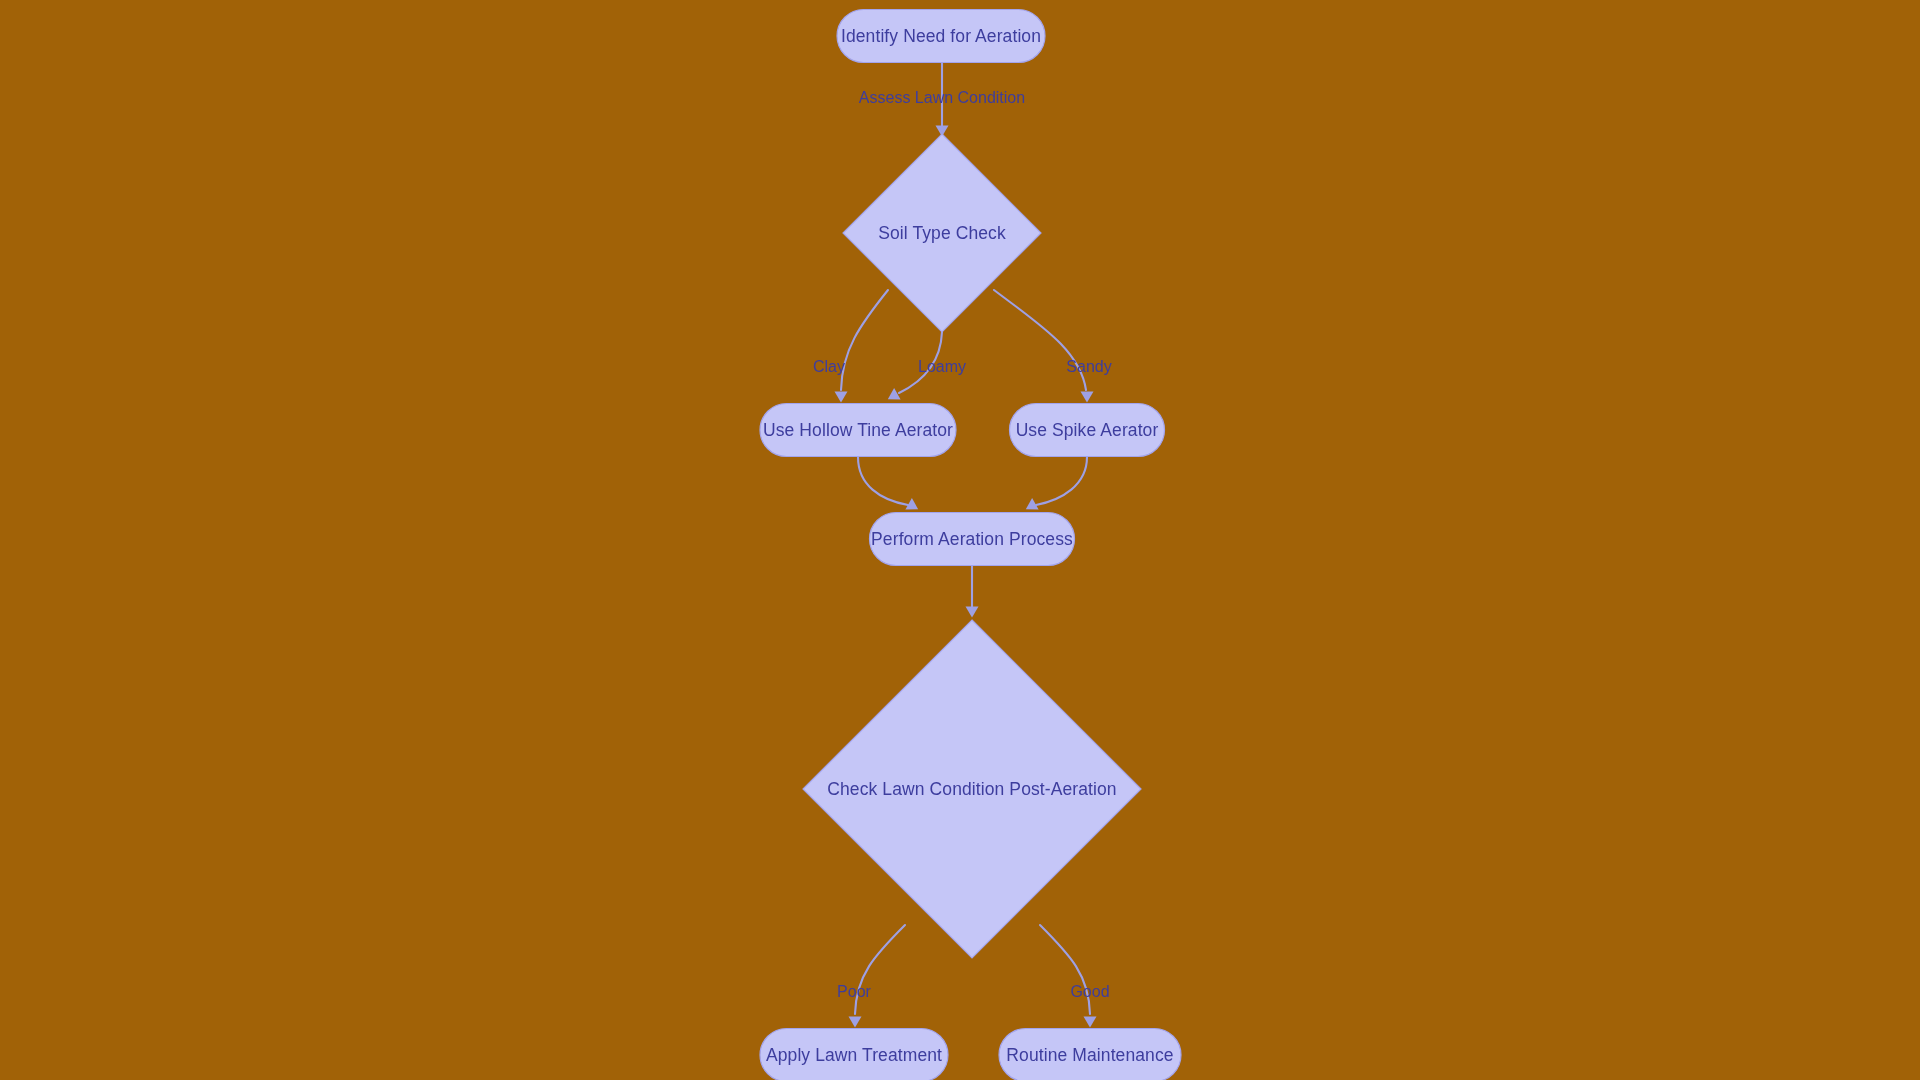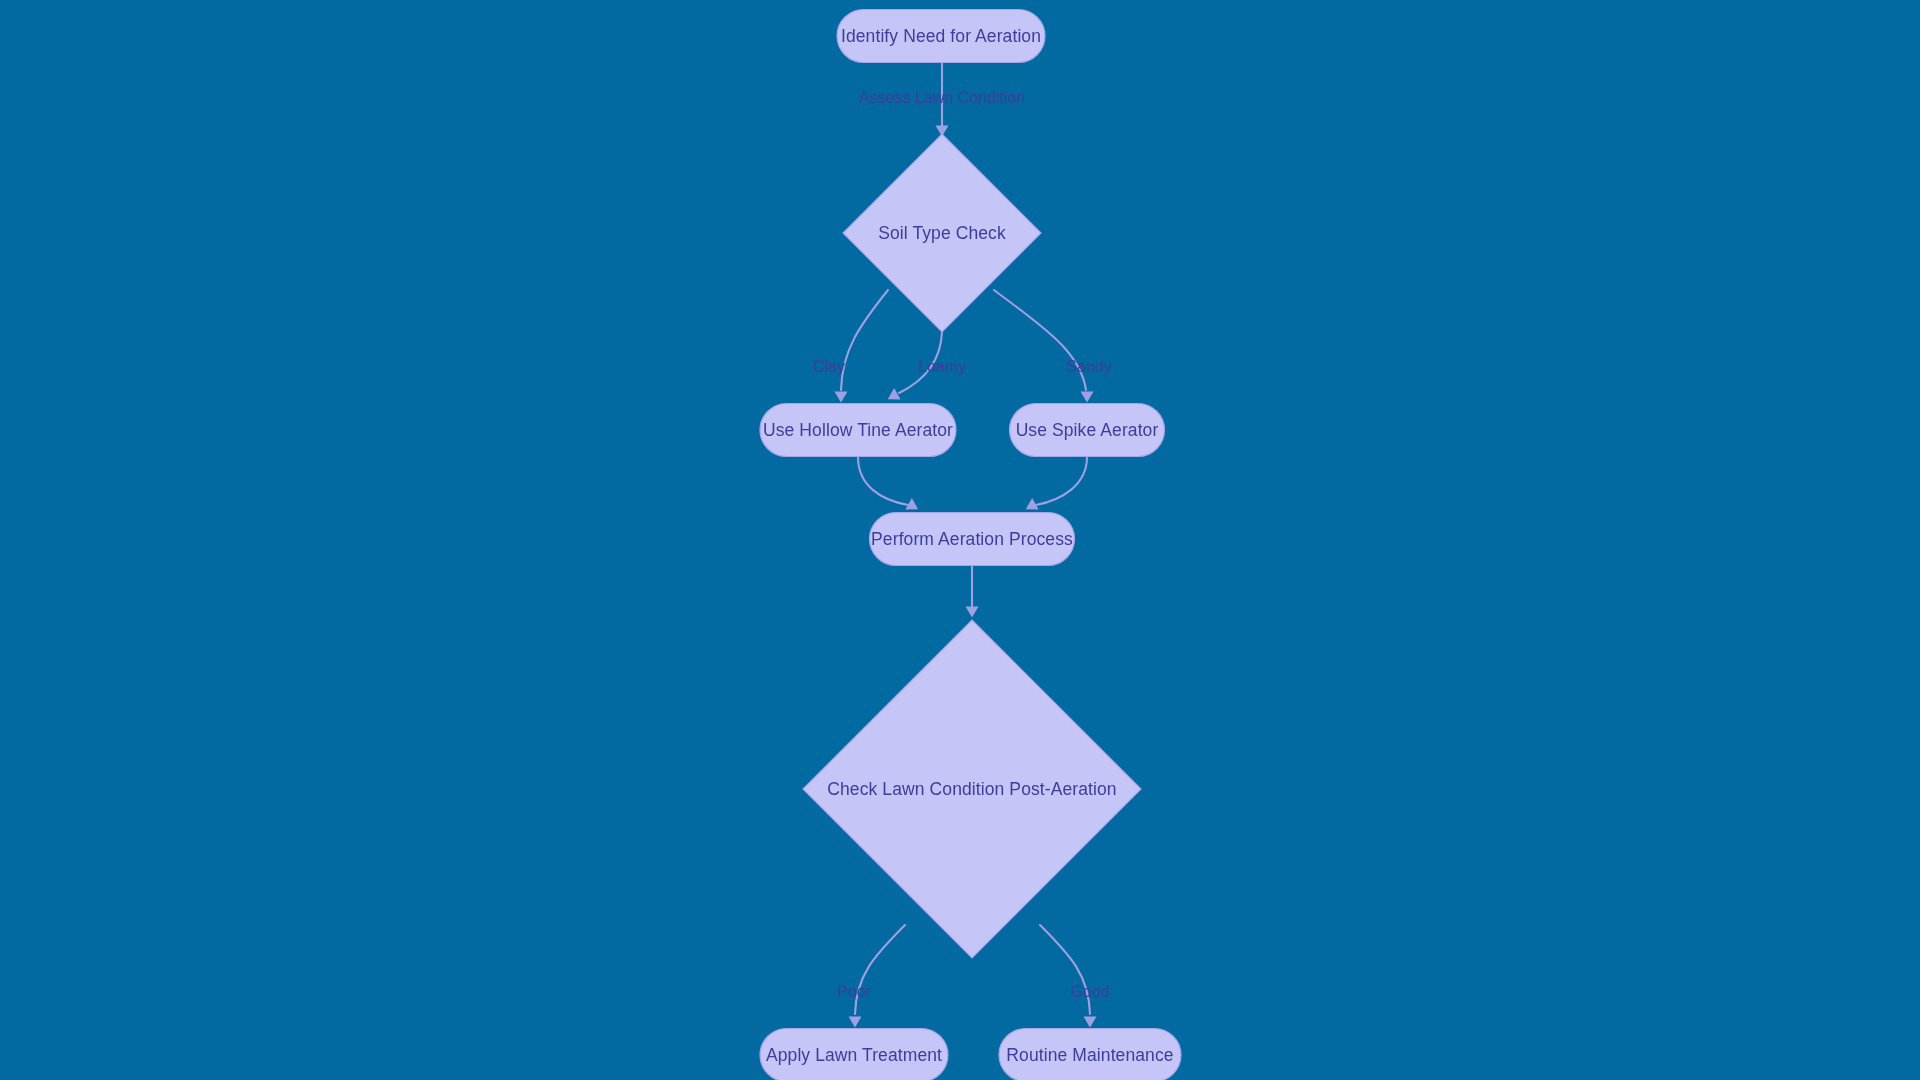--- a/index.html
+++ b/index.html
@@ -11,21 +11,21 @@
     background: #ffffff;
     overflow: hidden;
   }
   body {
     font-family: "Liberation Sans", "DejaVu Sans", sans-serif;
   }
   #flow-root {
     position: relative;
     width: 1920px;
     height: 1080px;
-    background: #0369a1;
+    background: #a16207;
   }
   svg#flow-svg {
     display: block;
     width: 1920px;
     height: 1080px;
   }
   .node-shape {
     fill: #c5c6f7;
     stroke: #a3a4ee;
     stroke-width: 1.2;

